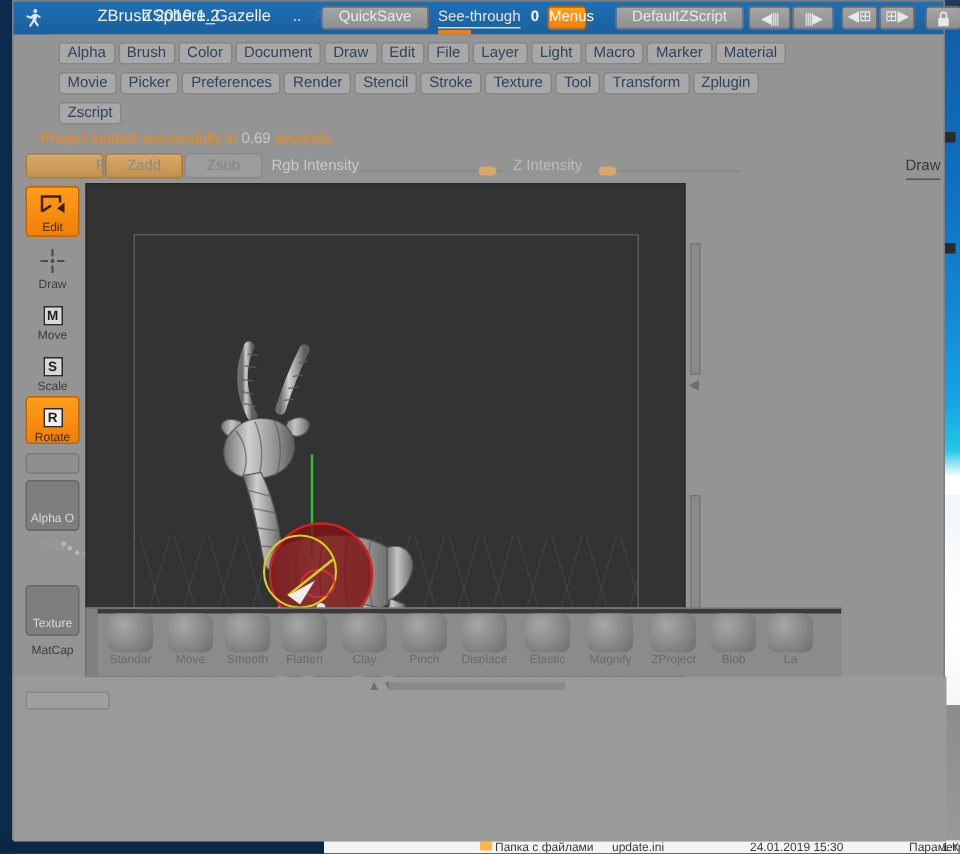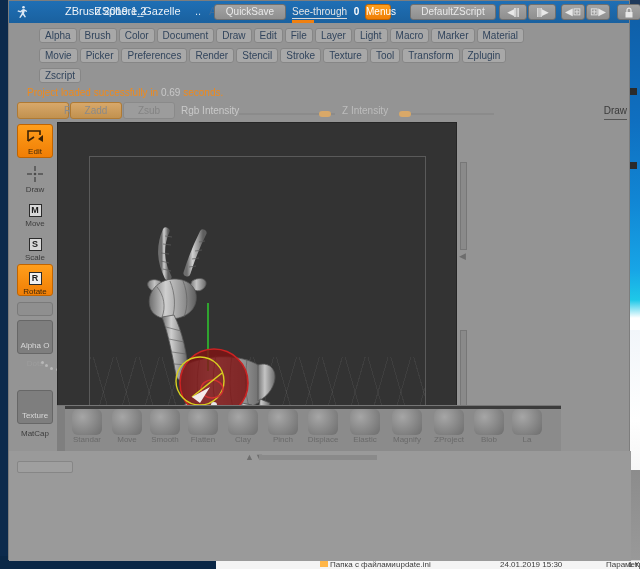--- a/index.html
+++ b/index.html
@@ -192,21 +192,21 @@
 
   <div class="bg-desktop"></div>
   <div class="bg-topleft-dark"></div>
   <div class="bg-explorer-right"></div>
   <div class="bg-explorer-icon1"></div>
   <div class="bg-explorer-icon2"></div>
 
   <div class="bg-bottom-panel"></div>
   <div class="bg-folder-icon"></div>
   <div class="bg-bottom-row" style="left:330px;">Папка с файлами</div>
-  <div class="bg-bottom-row" style="left:396px;">update.ini</div>
+  <div class="bg-bottom-row" style="left:408px;">update.ini</div>
   <div class="bg-bottom-row" style="left:500px;">24.01.2019 15:30</div>
   <div class="bg-bottom-row" style="left:570px;padding-left:36px;">Параметры конф</div>
   <div class="bg-bottom-row" style="left:628px;">1 К</div>
   <div class="bg-bottom-left-dark"></div>
 
   <div id="zb">
 
     <div class="titlebar">
       <div class="tb-runner">
         <svg width="14" height="14" viewBox="0 0 14 14">

